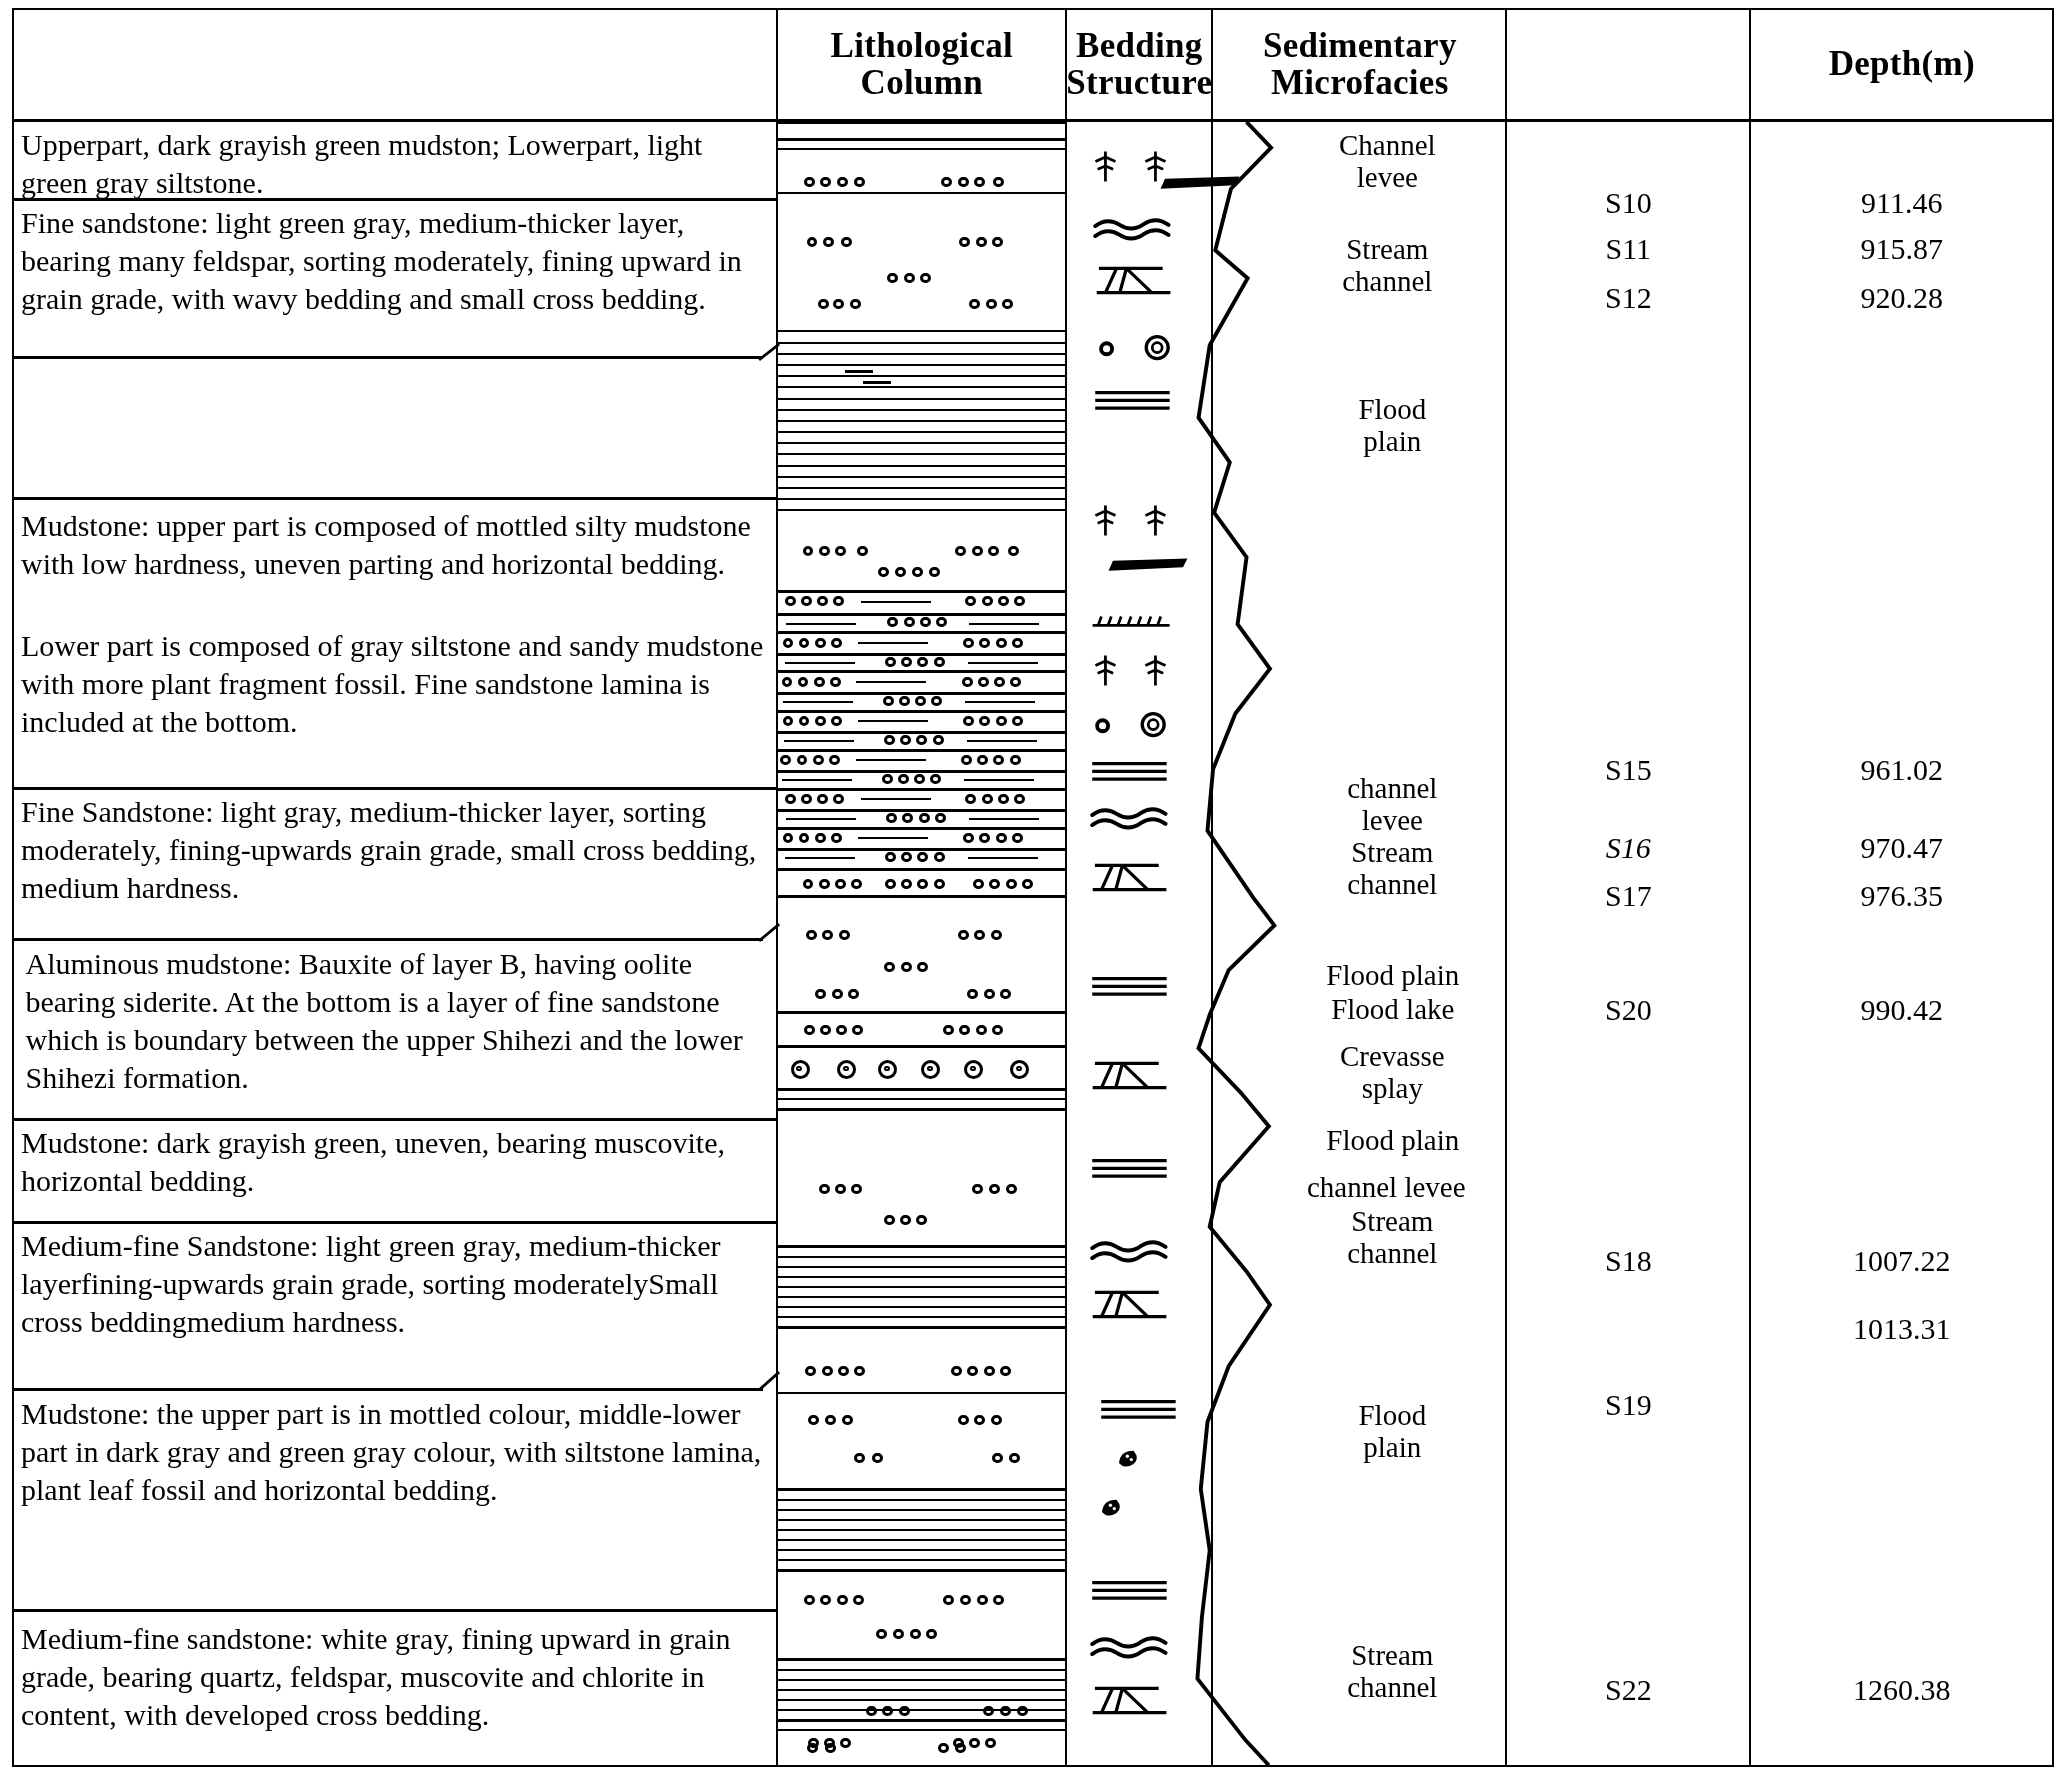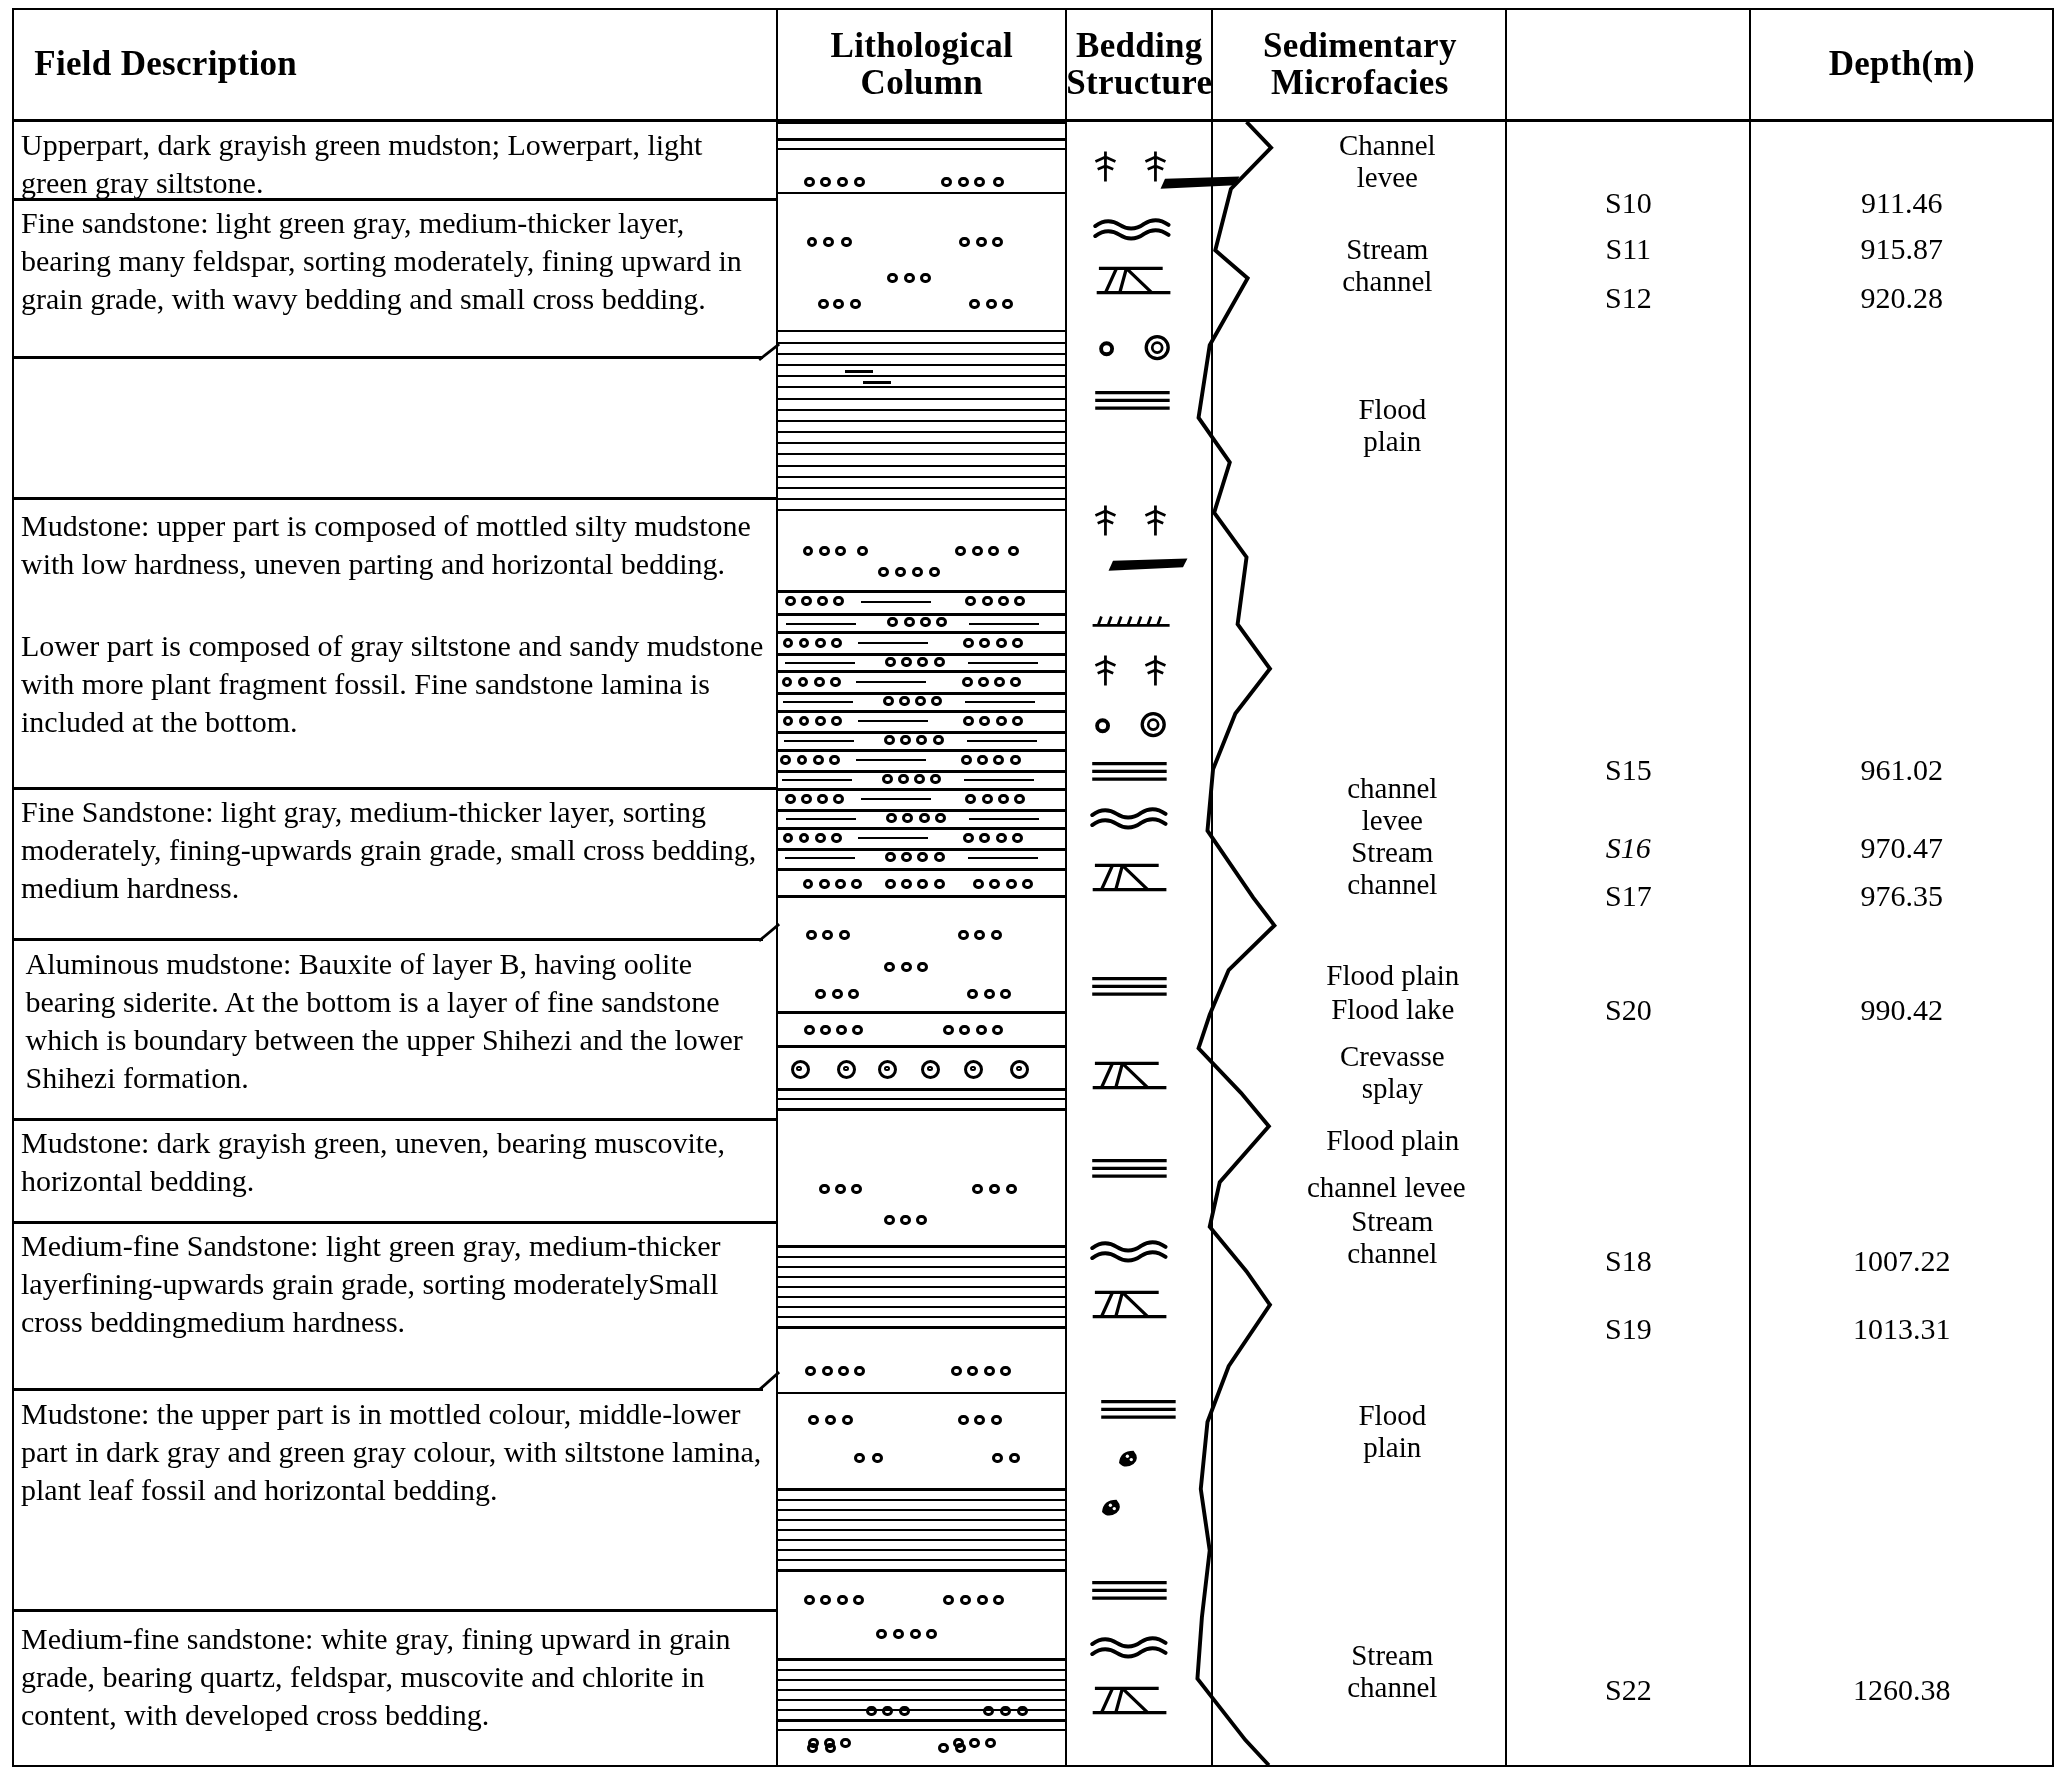--- a/index.html
+++ b/index.html
@@ -55,21 +55,20 @@
 <div id="page">
   <div class="frame">
 
     <div class="vrule" style="left:762px;"></div>
     <div class="vrule" style="left:1051px;"></div>
     <div class="vrule" style="left:1197px;"></div>
     <div class="vrule" style="left:1491px;"></div>
     <div class="vrule" style="left:1735px;"></div>
 
     <div class="hdr">
-      <div class="hdr-cell leftish" style="left:0;width:762px;">Field  Description</div>
 
       <div class="hdr-cell" style="left:764px;width:287px;flex-direction:column;">
         <span>Lithological</span>
         <span>Column</span>
       </div>
 
       <div class="hdr-cell" style="left:1053px;width:144px;flex-direction:column;">
         <span>Bedding</span>
         <span>Structure</span>
       </div>
@@ -587,21 +586,21 @@
 channel</div>
 
     <div class="cellc" style="left:1493px;top:176px;width:242px;">S10</div>
     <div class="cellc" style="left:1493px;top:222px;width:242px;">S11</div>
     <div class="cellc" style="left:1493px;top:271px;width:242px;">S12</div>
     <div class="cellc" style="left:1493px;top:743px;width:242px;">S15</div>
     <div class="cellc" style="left:1493px;top:821px;width:242px;font-style:italic;">S16</div>
     <div class="cellc" style="left:1493px;top:869px;width:242px;">S17</div>
     <div class="cellc" style="left:1493px;top:983px;width:242px;">S20</div>
     <div class="cellc" style="left:1493px;top:1234px;width:242px;">S18</div>
-    <div class="cellc" style="left:1493px;top:1302px;width:242px;">S19</div>
+    <div class="cellc" style="left:1493px;top:1378px;width:242px;">S19</div>
     <div class="cellc" style="left:1493px;top:1663px;width:242px;">S22</div>
 
     <div class="cellc" style="left:1738px;top:176px;width:299px;">911.46</div>
     <div class="cellc" style="left:1738px;top:222px;width:299px;">915.87</div>
     <div class="cellc" style="left:1738px;top:271px;width:299px;">920.28</div>
     <div class="cellc" style="left:1738px;top:743px;width:299px;">961.02</div>
     <div class="cellc" style="left:1738px;top:821px;width:299px;">970.47</div>
     <div class="cellc" style="left:1738px;top:869px;width:299px;">976.35</div>
     <div class="cellc" style="left:1738px;top:983px;width:299px;">990.42</div>
     <div class="cellc" style="left:1738px;top:1234px;width:299px;">1007.22</div>

